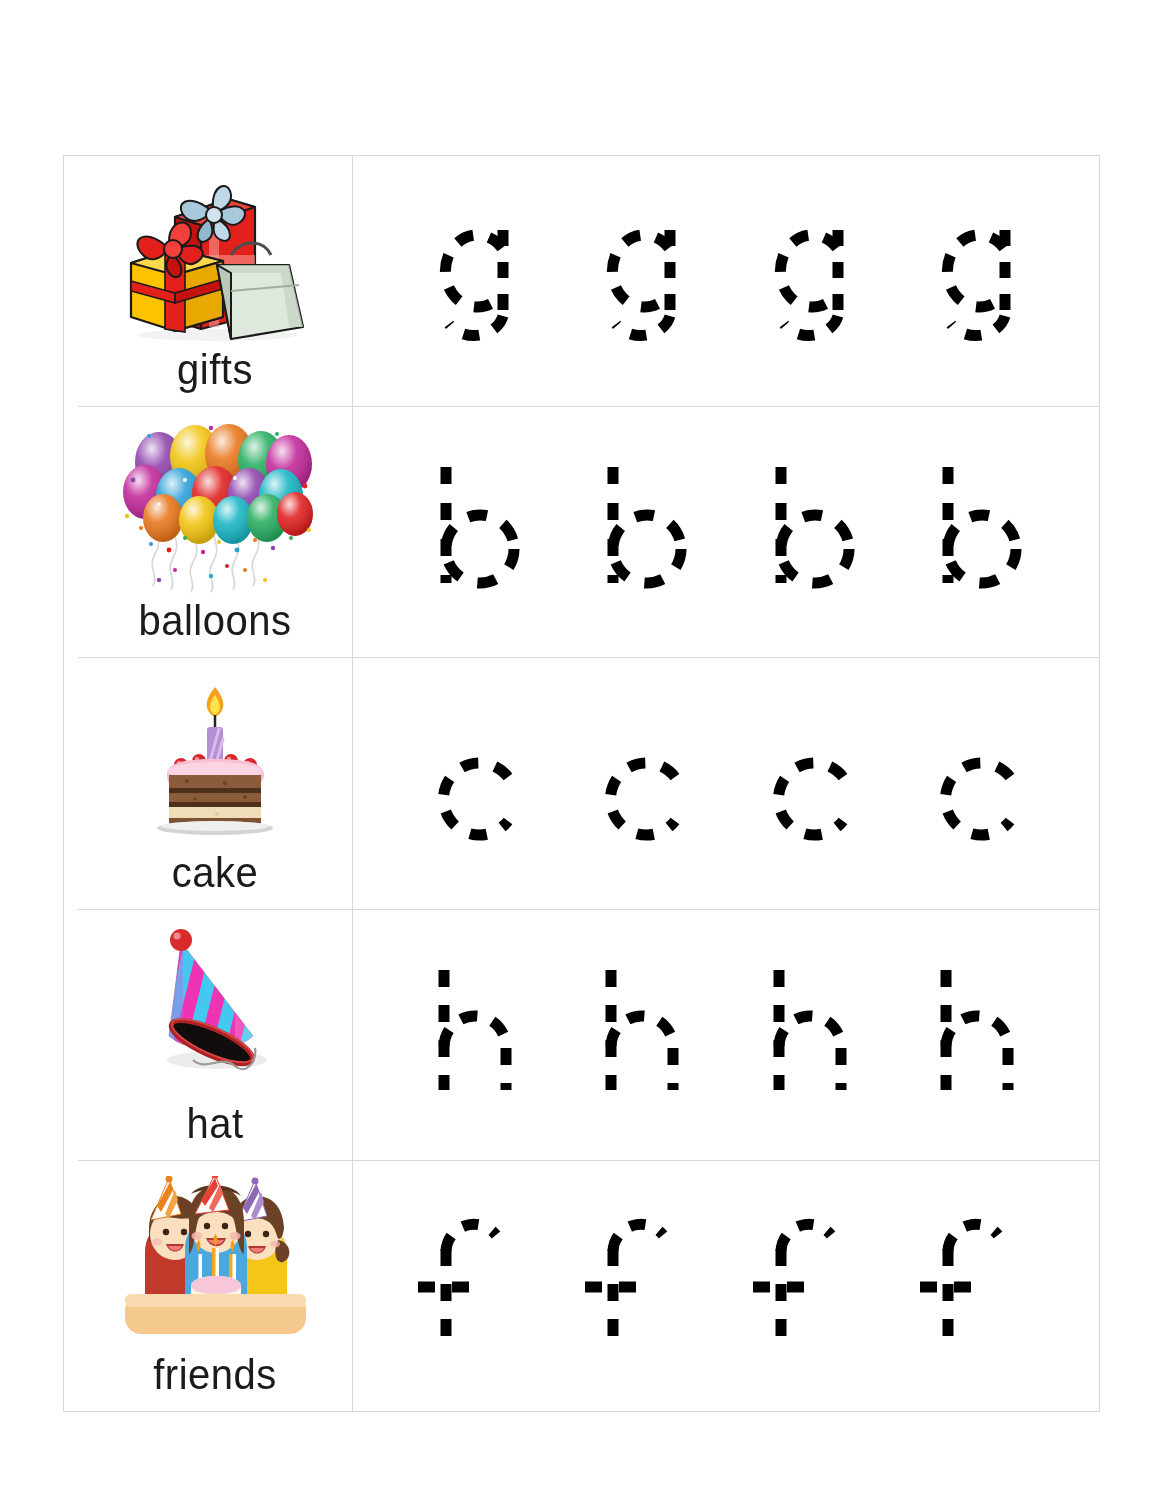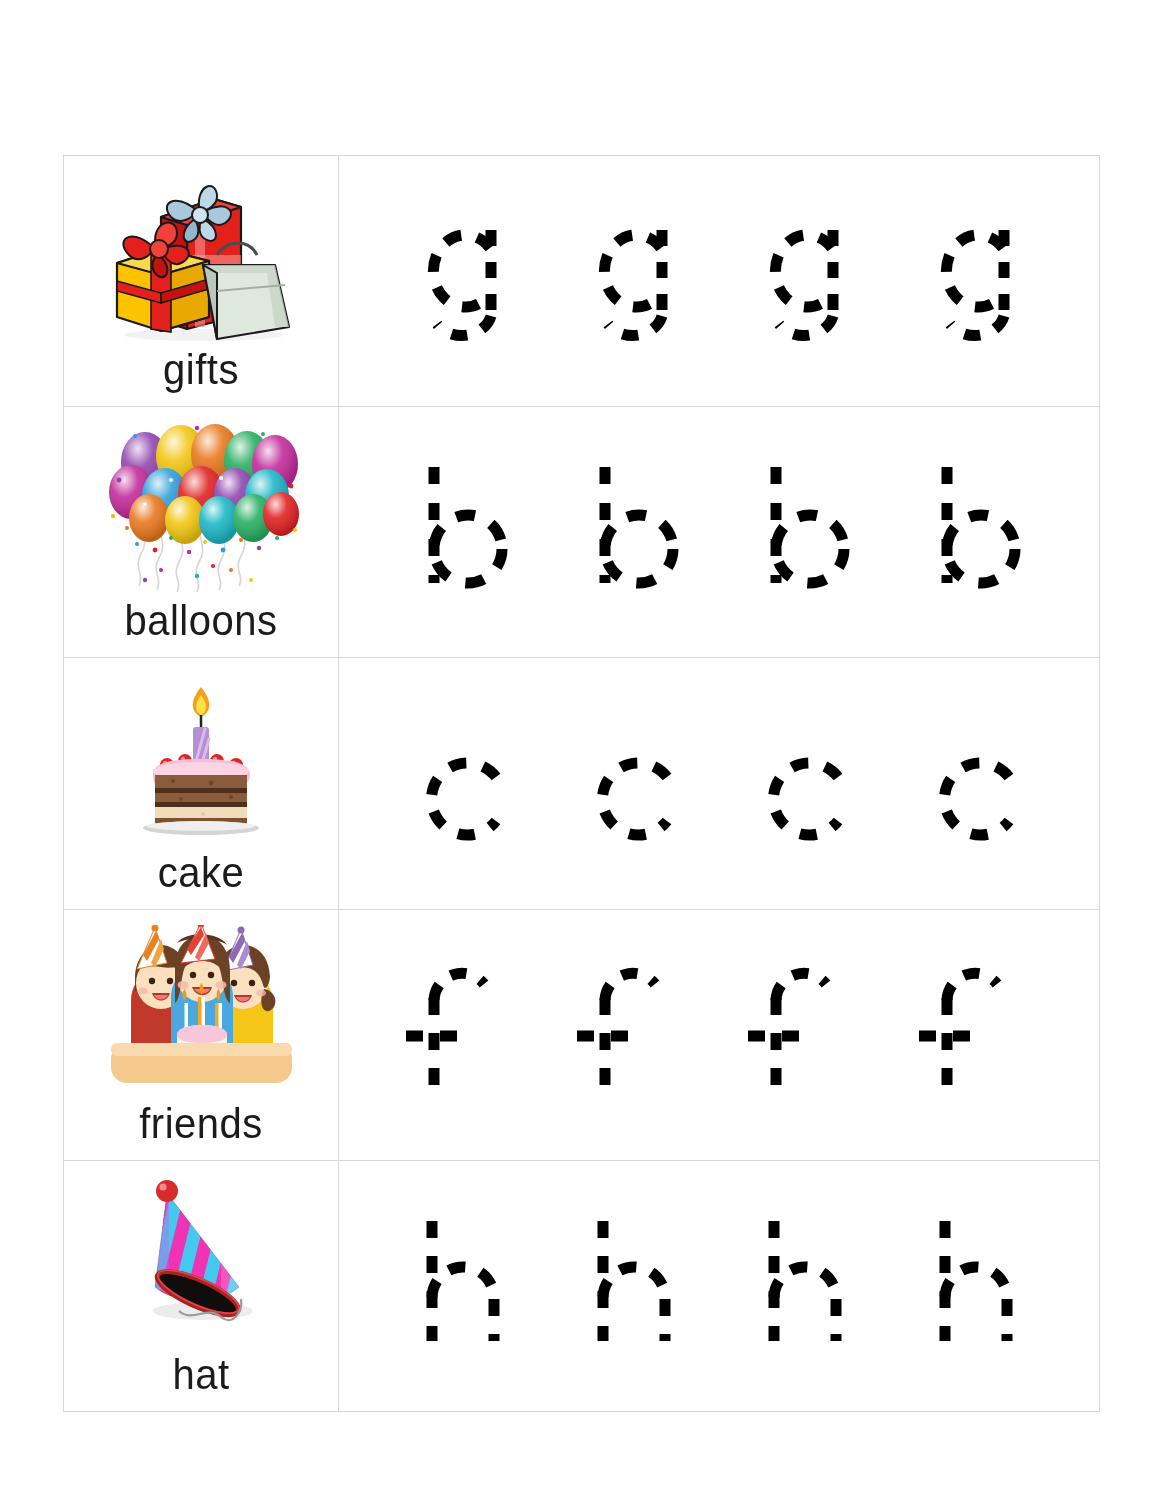--- a/index.html
+++ b/index.html
@@ -29,20 +29,21 @@
     position: absolute;
     left: 63px;
     top: 155px;
     width: 1037px;
     height: 1257px;
     border: 1px solid #d8d8d8;
     box-sizing: border-box;
     display: flex;
     flex-direction: column;
     background: #ffffff;
+    padding-left: 14px;
   }
 
   .row {
     display: flex;
     flex-direction: row;
     border-bottom: 1px solid #d8d8d8;
     box-sizing: border-box;
     flex: 1 1 0;
     min-height: 0;
   }
@@ -387,20 +388,91 @@
           <svg viewBox="0 0 150 190">
             <path class="trace-stroke" d="M104 88 A36 36 0 1 0 104 132" stroke-dasharray="17 17"></path>
           </svg>
         </div>
       </div>
     </div>
 
     <div class="row">
       <div class="cell-picture">
         <div class="art-wrap">
+          <svg class="art" width="160" height="180" viewBox="0 0 160 180">
+            <defs>
+              <clipPath id="coneclip">
+                <path d="M46 22 L118 116 C96 136, 52 132, 34 116 Z"></path>
+              </clipPath>
+            </defs>
+
+            <ellipse cx="82" cy="140" rx="50" ry="9" fill="#e6e6e6" opacity="0.75"></ellipse>
+
+            <g clip-path="url(#coneclip)">
+              <rect x="20" y="10" width="110" height="130" fill="#45c8f0"></rect>
+              <g transform="rotate(14 80 80)">
+                <rect x="24" y="0" width="13" height="170" fill="#f032b4"></rect>
+                <rect x="50" y="0" width="13" height="170" fill="#f032b4"></rect>
+                <rect x="76" y="0" width="13" height="170" fill="#f032b4"></rect>
+                <rect x="102" y="0" width="13" height="170" fill="#f032b4"></rect>
+              </g>
+              <rect x="20" y="10" width="28" height="130" fill="#b96ae0" opacity="0.45"></rect>
+              <rect x="100" y="10" width="32" height="130" fill="#ffffff" opacity="0.18"></rect>
+            </g>
+            <path d="M46 22 L118 116 C96 136, 52 132, 34 116 Z" fill="none" stroke="#a8335f" stroke-width="1" opacity="0.35"></path>
+
+            <g transform="rotate(24 76 124)">
+              <ellipse cx="76" cy="124" rx="44" ry="13" fill="#120d0d"></ellipse>
+              <ellipse cx="76" cy="122" rx="44" ry="13" fill="none" stroke="#b02020" stroke-width="5"></ellipse>
+              <ellipse cx="76" cy="120.5" rx="44" ry="13" fill="none" stroke="#d84a4a" stroke-width="1.6"></ellipse>
+            </g>
+
+            <circle cx="46" cy="20" r="11" fill="#d82b2b"></circle>
+            <circle cx="42" cy="16" r="3.6" fill="#f08a8a"></circle>
+
+            <path d="M58 140 C72 152, 86 134, 100 146 C112 156, 122 140, 120 128" fill="none" stroke="#9a9a9a" stroke-width="2.2"></path>
+          </svg>
+        </div>
+        <div class="word-label">hat</div>
+      </div>
+      <div class="cell-trace">
+        <div class="glyph">
+          <svg viewBox="0 0 150 190">
+            <line class="trace-stroke" x1="40" y1="30" x2="40" y2="150" stroke-dasharray="17 18"></line>
+            <path class="trace-stroke" d="M40 106 A31 31 0 0 1 102 108" stroke-dasharray="17 16"></path>
+            <line class="trace-stroke" x1="102" y1="108" x2="102" y2="150" stroke-dasharray="17 18"></line>
+          </svg>
+        </div>
+        <div class="glyph">
+          <svg viewBox="0 0 150 190">
+            <line class="trace-stroke" x1="40" y1="30" x2="40" y2="150" stroke-dasharray="17 18"></line>
+            <path class="trace-stroke" d="M40 106 A31 31 0 0 1 102 108" stroke-dasharray="17 16"></path>
+            <line class="trace-stroke" x1="102" y1="108" x2="102" y2="150" stroke-dasharray="17 18"></line>
+          </svg>
+        </div>
+        <div class="glyph">
+          <svg viewBox="0 0 150 190">
+            <line class="trace-stroke" x1="40" y1="30" x2="40" y2="150" stroke-dasharray="17 18"></line>
+            <path class="trace-stroke" d="M40 106 A31 31 0 0 1 102 108" stroke-dasharray="17 16"></path>
+            <line class="trace-stroke" x1="102" y1="108" x2="102" y2="150" stroke-dasharray="17 18"></line>
+          </svg>
+        </div>
+        <div class="glyph">
+          <svg viewBox="0 0 150 190">
+            <line class="trace-stroke" x1="40" y1="30" x2="40" y2="150" stroke-dasharray="17 18"></line>
+            <path class="trace-stroke" d="M40 106 A31 31 0 0 1 102 108" stroke-dasharray="17 16"></path>
+            <line class="trace-stroke" x1="102" y1="108" x2="102" y2="150" stroke-dasharray="17 18"></line>
+          </svg>
+        </div>
+      </div>
+    </div>
+
+    <div class="row">
+      <div class="cell-picture">
+        <div class="art-wrap">
           <svg class="art" width="185" height="170" viewBox="0 0 185 170">
 
             <g>
               <path d="M22 76 C22 56, 36 46, 52 46 C68 46, 82 56, 82 76 L82 120 L22 120 Z" fill="#c0392b"></path>
               <path d="M26 52 C26 30, 42 22, 52 22 C64 22, 78 30, 78 52 L78 66 L26 66 Z" fill="#6b4226"></path>
               <ellipse cx="52" cy="58" rx="25" ry="26" fill="#fbe0c0"></ellipse>
               <path d="M27 46 C30 26, 44 20, 52 20 C62 20, 76 28, 77 46 C70 40, 62 44, 52 42 C42 40, 34 42, 27 46 Z" fill="#6b4226"></path>
               <circle cx="43" cy="56" r="3.2" fill="#3b2313"></circle>
               <circle cx="61" cy="56" r="3.2" fill="#3b2313"></circle>
               <ellipse cx="34" cy="66" rx="5" ry="3.5" fill="#f6b9ae" opacity="0.8"></ellipse>
@@ -499,85 +571,14 @@
         <div class="glyph">
           <svg viewBox="0 0 150 190">
             <path class="trace-stroke" d="M42 60 A28 28 0 0 1 92 44" stroke-dasharray="16 15"></path>
             <line class="trace-stroke" x1="42" y1="58" x2="42" y2="152" stroke-dasharray="17 18"></line>
             <line class="trace-stroke" x1="14" y1="96" x2="72" y2="96" stroke-dasharray="17 17"></line>
           </svg>
         </div>
       </div>
     </div>
 
-    <div class="row">
-      <div class="cell-picture">
-        <div class="art-wrap">
-          <svg class="art" width="160" height="180" viewBox="0 0 160 180">
-            <defs>
-              <clipPath id="coneclip">
-                <path d="M46 22 L118 116 C96 136, 52 132, 34 116 Z"></path>
-              </clipPath>
-            </defs>
-
-            <ellipse cx="82" cy="140" rx="50" ry="9" fill="#e6e6e6" opacity="0.75"></ellipse>
-
-            <g clip-path="url(#coneclip)">
-              <rect x="20" y="10" width="110" height="130" fill="#45c8f0"></rect>
-              <g transform="rotate(14 80 80)">
-                <rect x="24" y="0" width="13" height="170" fill="#f032b4"></rect>
-                <rect x="50" y="0" width="13" height="170" fill="#f032b4"></rect>
-                <rect x="76" y="0" width="13" height="170" fill="#f032b4"></rect>
-                <rect x="102" y="0" width="13" height="170" fill="#f032b4"></rect>
-              </g>
-              <rect x="20" y="10" width="28" height="130" fill="#b96ae0" opacity="0.45"></rect>
-              <rect x="100" y="10" width="32" height="130" fill="#ffffff" opacity="0.18"></rect>
-            </g>
-            <path d="M46 22 L118 116 C96 136, 52 132, 34 116 Z" fill="none" stroke="#a8335f" stroke-width="1" opacity="0.35"></path>
-
-            <g transform="rotate(24 76 124)">
-              <ellipse cx="76" cy="124" rx="44" ry="13" fill="#120d0d"></ellipse>
-              <ellipse cx="76" cy="122" rx="44" ry="13" fill="none" stroke="#b02020" stroke-width="5"></ellipse>
-              <ellipse cx="76" cy="120.5" rx="44" ry="13" fill="none" stroke="#d84a4a" stroke-width="1.6"></ellipse>
-            </g>
-
-            <circle cx="46" cy="20" r="11" fill="#d82b2b"></circle>
-            <circle cx="42" cy="16" r="3.6" fill="#f08a8a"></circle>
-
-            <path d="M58 140 C72 152, 86 134, 100 146 C112 156, 122 140, 120 128" fill="none" stroke="#9a9a9a" stroke-width="2.2"></path>
-          </svg>
-        </div>
-        <div class="word-label">hat</div>
-      </div>
-      <div class="cell-trace">
-        <div class="glyph">
-          <svg viewBox="0 0 150 190">
-            <line class="trace-stroke" x1="40" y1="30" x2="40" y2="150" stroke-dasharray="17 18"></line>
-            <path class="trace-stroke" d="M40 106 A31 31 0 0 1 102 108" stroke-dasharray="17 16"></path>
-            <line class="trace-stroke" x1="102" y1="108" x2="102" y2="150" stroke-dasharray="17 18"></line>
-          </svg>
-        </div>
-        <div class="glyph">
-          <svg viewBox="0 0 150 190">
-            <line class="trace-stroke" x1="40" y1="30" x2="40" y2="150" stroke-dasharray="17 18"></line>
-            <path class="trace-stroke" d="M40 106 A31 31 0 0 1 102 108" stroke-dasharray="17 16"></path>
-            <line class="trace-stroke" x1="102" y1="108" x2="102" y2="150" stroke-dasharray="17 18"></line>
-          </svg>
-        </div>
-        <div class="glyph">
-          <svg viewBox="0 0 150 190">
-            <line class="trace-stroke" x1="40" y1="30" x2="40" y2="150" stroke-dasharray="17 18"></line>
-            <path class="trace-stroke" d="M40 106 A31 31 0 0 1 102 108" stroke-dasharray="17 16"></path>
-            <line class="trace-stroke" x1="102" y1="108" x2="102" y2="150" stroke-dasharray="17 18"></line>
-          </svg>
-        </div>
-        <div class="glyph">
-          <svg viewBox="0 0 150 190">
-            <line class="trace-stroke" x1="40" y1="30" x2="40" y2="150" stroke-dasharray="17 18"></line>
-            <path class="trace-stroke" d="M40 106 A31 31 0 0 1 102 108" stroke-dasharray="17 16"></path>
-            <line class="trace-stroke" x1="102" y1="108" x2="102" y2="150" stroke-dasharray="17 18"></line>
-          </svg>
-        </div>
-      </div>
-    </div>
-
   </div>
 </div>
 
 </body></html>

